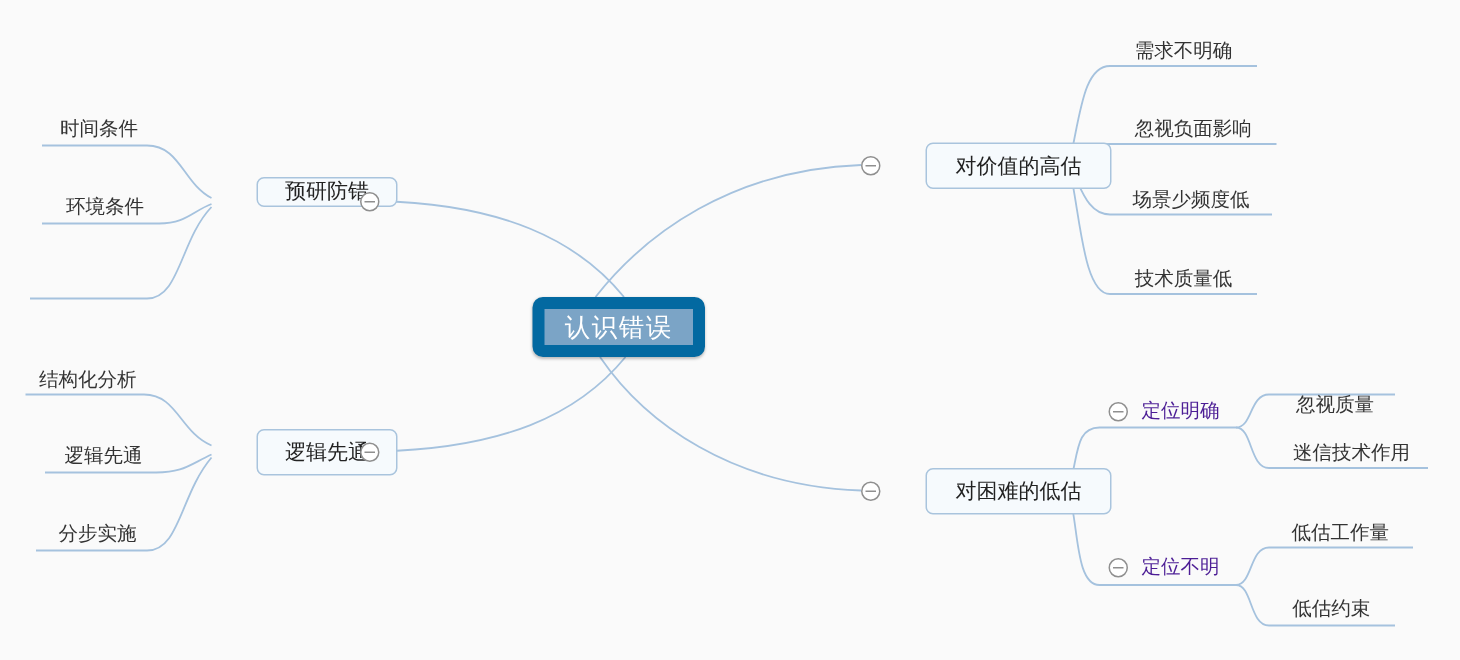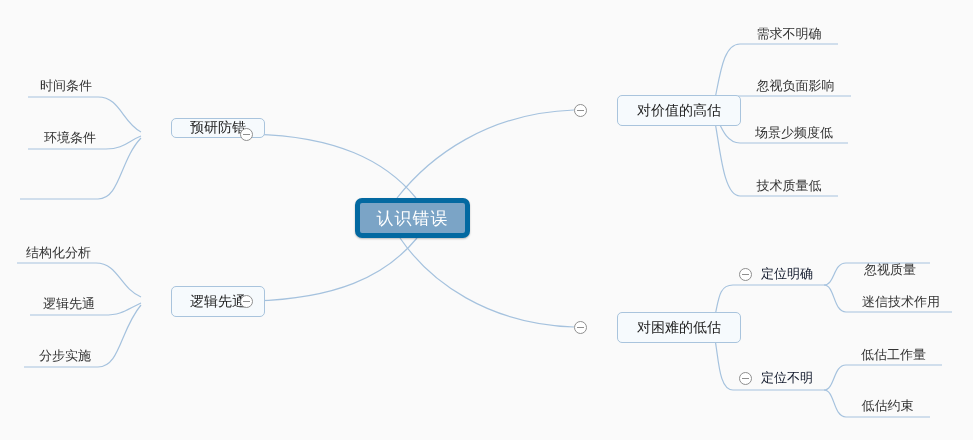--- a/index.html
+++ b/index.html
@@ -10,30 +10,30 @@
     color:#333333;
   }
   #canvas{position:absolute;left:0;top:0;width:973px;height:440px;}
   svg.lines{position:absolute;left:0;top:0;pointer-events:none;}
   svg.lines path{fill:none;stroke:#a5c2de;stroke-width:1.2px;}
 
   .topic{position:absolute;display:flex;align-items:center;justify-content:center;
          box-sizing:border-box;white-space:nowrap;cursor:default;}
 
   .topic-root{
-    background:#7ba4c6;border:5px solid #0369a1;border-radius:7px;
+    background:#7ba4c6;border:8px solid #0369a1;border-radius:7px;
     color:#ffffff;font-size:17px;letter-spacing:1px;
     box-shadow:0 1px 2px rgba(0,0,0,.25);
   }
   .topic-main{
     background:#f6fafd;border:1px solid #a9c4dd;border-radius:5px;
     font-size:14px;color:#222;margin-left:28px;
   }
   .topic-leaf{font-size:13px;color:#333;}
-  .topic-sub{font-size:13px;color:#0f172a;}
+  .topic-sub{font-size:13px;color:#4c1d95;}
 
   .collapse{
     position:absolute;width:13px;height:13px;border-radius:50%;
     background:#ffffff;border:1px solid #8f8f8f;box-sizing:border-box;
     display:flex;align-items:center;justify-content:center;cursor:pointer;
   }
   .collapse .minus{display:block;width:7px;height:1px;background:#8f8f8f;}
 </style>
 </head>
 <body>

